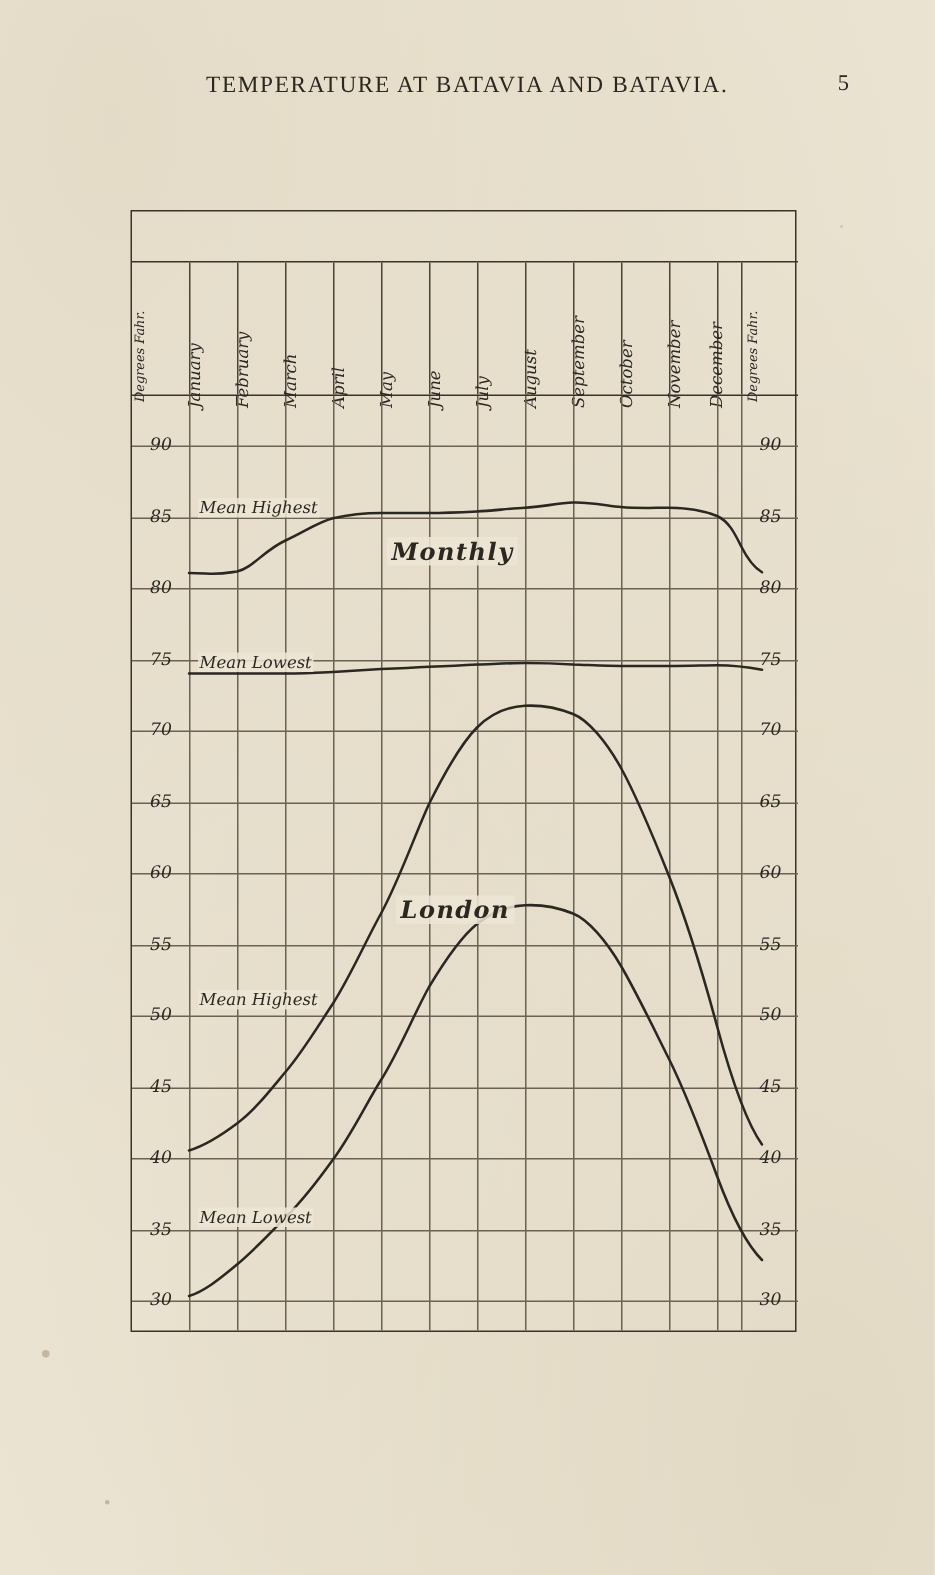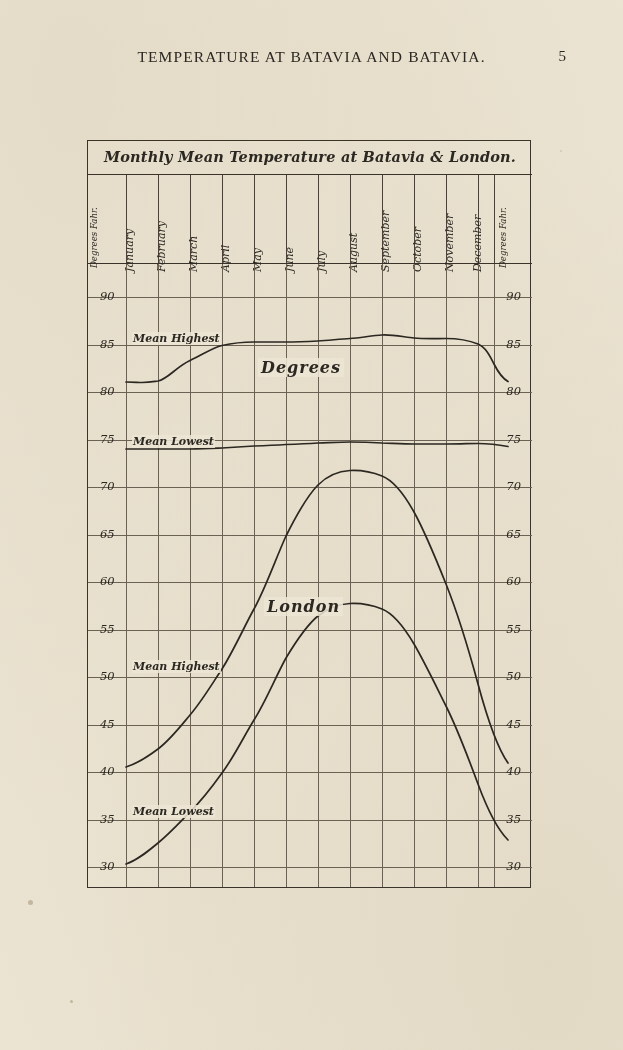--- a/index.html
+++ b/index.html
@@ -148,21 +148,20 @@
 
   .series-label {
     position: absolute;
     font-family: "DejaVu Serif", serif;
     font-style: italic;
     font-size: 11px;
     color: #2b2721;
     background: rgba(236,229,212,0.86);
     padding: 0 1px;
     white-space: nowrap;
-    font-weight: bold;
   }
   .place-label {
     position: absolute;
     font-family: "DejaVu Serif", serif;
     font-style: italic;
     font-weight: bold;
     font-size: 16px;
     letter-spacing: 1px;
     color: #2b2721;
     background: rgba(236,229,212,0.86);
@@ -192,21 +191,20 @@
 <div class="speck" style="left:28px;top:900px;width:5px;height:5px;"></div>
 <div class="speck" style="left:70px;top:1000px;width:3px;height:3px;"></div>
 <div class="speck" style="left:560px;top:150px;width:2px;height:2px;opacity:.6;"></div>
 
 <div class="running-head">TEMPERATURE AT BATAVIA AND BATAVIA.</div>
 <div class="page-number">5</div>
 
 <div class="plate">
   <div class="plate-inner">
 
-    <div class="chart-title">Monthly Mean Temperature at  Batavia &amp; London.</div>
     <div class="title-rule"></div>
     <div class="header-rule"></div>
 
     <div class="vline" style="left:38px;top:34px;height:88px;"></div>
     <div class="vline" style="left:70px;top:34px;height:88px;"></div>
     <div class="vline" style="left:102px;top:34px;height:88px;"></div>
     <div class="vline" style="left:134px;top:34px;height:88px;"></div>
     <div class="vline" style="left:166px;top:34px;height:88px;"></div>
     <div class="vline" style="left:198px;top:34px;height:88px;"></div>
     <div class="vline" style="left:230px;top:34px;height:88px;"></div>
@@ -321,21 +319,21 @@
         <path d="M 38,600 C 48,597 58,589 70,579 C 82,569 92,558 102,548
                  C 114,536 124,523 134,509 C 146,493 156,472 166,456
                  C 178,437 188,412 198,394 C 210,374 220,360 230,352
                  C 240,344 252,340 262,339.5 C 272,339 284,341 294,345
                  C 304,349 316,363 326,380 C 336,397 348,422 358,442
                  C 368,462 380,493 390,520 C 400,547 410,566 420,576"></path>
       </svg>
 
       <div class="series-label" style="left:44px;top:68px;">Mean Highest</div>
       <div class="series-label" style="left:44px;top:171px;">Mean Lowest</div>
-      <div class="place-label" style="left:170px;top:94px;">Degrees</div>
+      <div class="place-label" style="left:170px;top:94px;">Monthly</div>
 
       <div class="series-label" style="left:44px;top:396px;">Mean Highest</div>
       <div class="series-label" style="left:44px;top:541px;">Mean Lowest</div>
       <div class="place-label" style="left:176px;top:333px;">London</div>
 
     </div>
   </div>
 </div>
 
 </body></html>

